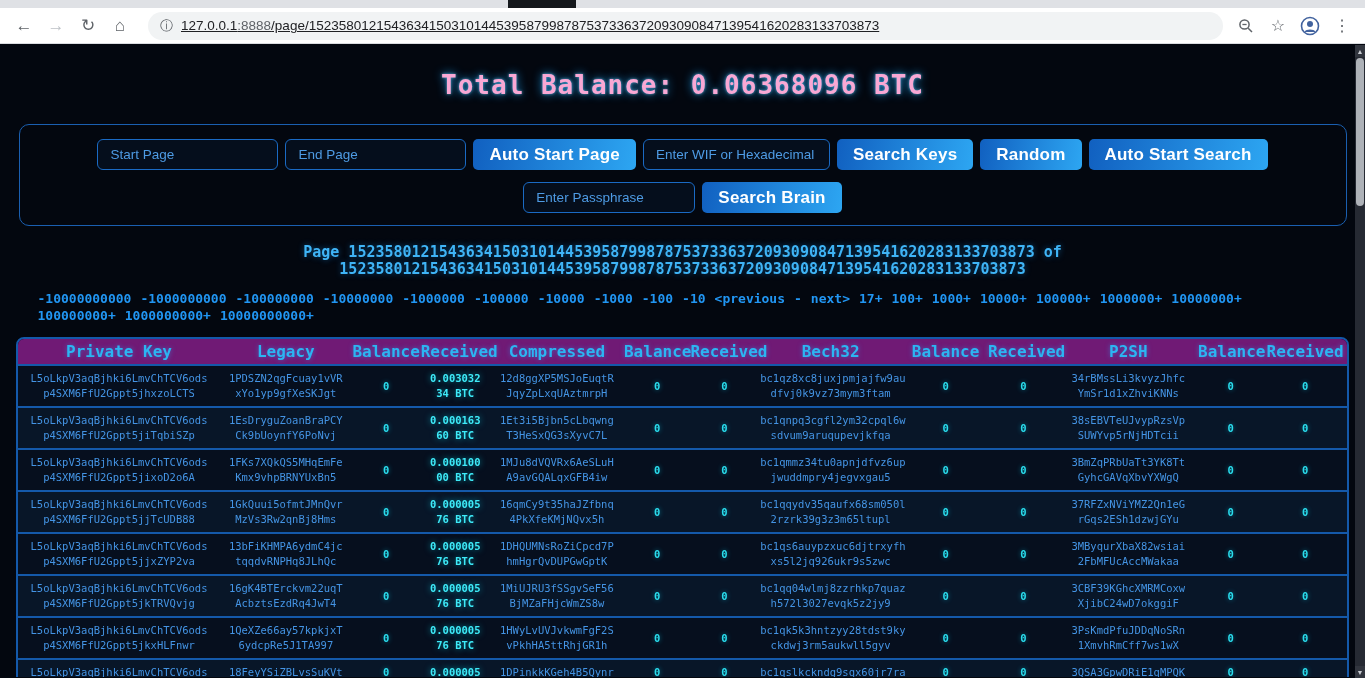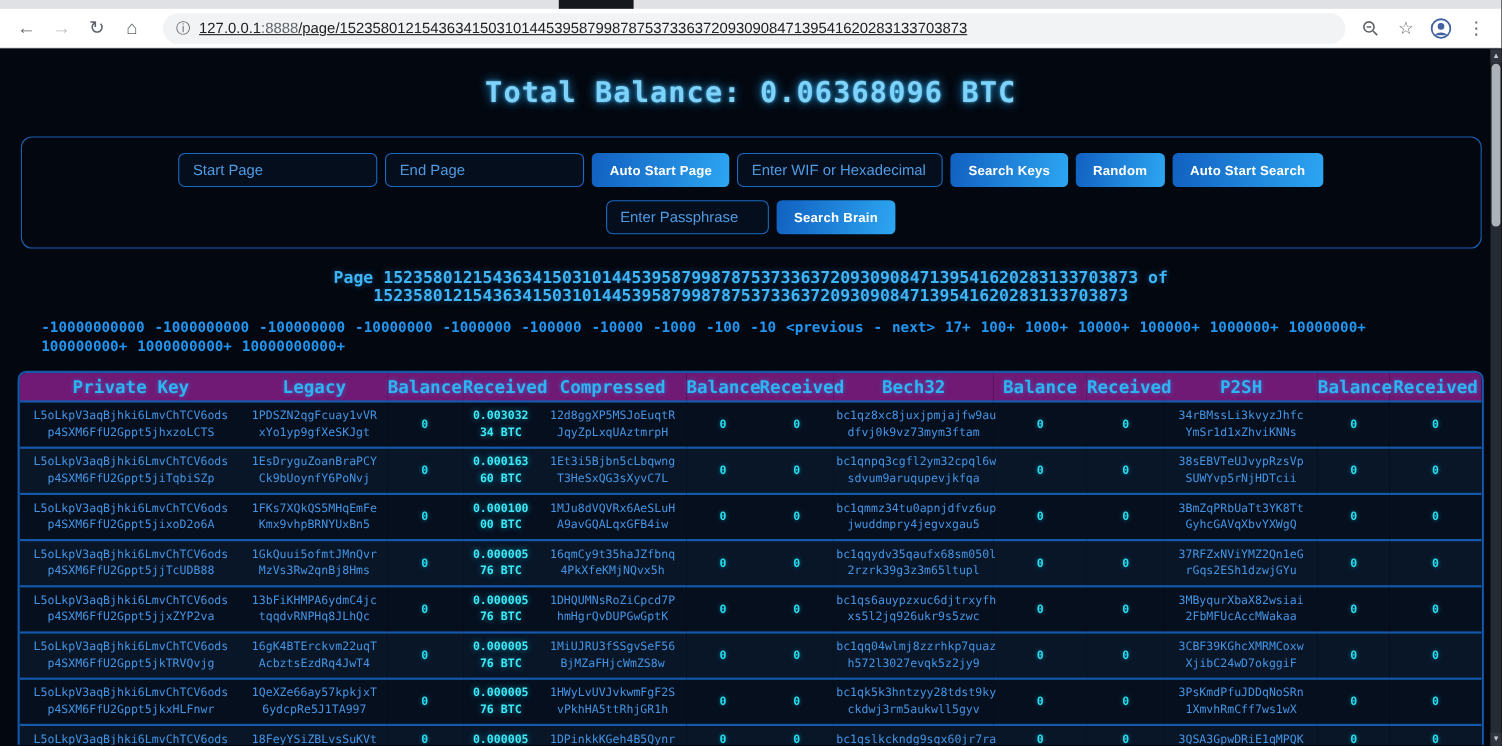--- a/index.html
+++ b/index.html
@@ -21,36 +21,36 @@
   .url { font-size:13.5px; color:#202124; white-space:nowrap;text-decoration:underline; }
   .url .port { color:#5f6368; }
   .chrome-right { display:flex; align-items:center; gap:6px; }
   .chrome-icon { width:26px; height:26px; display:flex; align-items:center; justify-content:center;
                  color:#5f6368; font-size:16px; cursor:pointer; }
 
   
   .content { position:relative; height:633px; background:#03070f; overflow:hidden; padding:0 16px; }
 
   .page-title { margin-top:26px; text-align:center; font-family:"DejaVu Sans Mono", monospace;
-                font-weight:bold; font-size:26px; letter-spacing:1px; color:#7dd3fc;
+                font-weight:bold; font-size:26px; letter-spacing:1px; color:#f9a8d4;
                 text-shadow:0 0 10px rgba(30,170,255,.85), 0 0 3px rgba(140,225,255,.7); }
 
   .panel { margin:24px auto 0; width:1328px; height:102px; border:1px solid #1a5fb0;
            border-radius:10px; padding-top:14px; }
   .ctl-row { display:flex; justify-content:center; align-items:center; gap:7px; }
   .ctl-row + .ctl-row { margin-top:12px; }
   .txt-input { height:31px; background:#050e1c; border:1px solid #1a6ac4; border-radius:6px;
                color:#4e9be4; font-size:13.5px; padding:0 12px; outline:none;
                font-family:"Liberation Sans", sans-serif; }
   .txt-input::placeholder { color:#4e9be4; opacity:1; }
   .in-start, .in-end { width:181px; }
   .in-wif { width:187px; }
-  .in-pass { width:148px; }
+  .in-pass { width:172px; }
   .btn { height:31px; border:none; border-radius:5px; padding:0 16px; color:#ffffff;
-         font-weight:bold; font-size:12px; cursor:pointer;
+         font-weight:bold; font-size:17px; cursor:pointer;
          background:linear-gradient(100deg,#1160c0 0%, #2da6f2 100%);
          font-family:"Liberation Sans", sans-serif; letter-spacing:.2px; }
 
   .page-info { margin-top:18px; text-align:center; color:#3fb4f6; font-weight:bold;
                font-size:15px; line-height:17px; font-family:"DejaVu Sans Mono", monospace;
                text-shadow:0 0 6px rgba(30,160,255,.45); }
 
   .pagination { margin:13px auto 0; max-width:1290px; display:flex; flex-wrap:wrap;
                 justify-content:flex-start; column-gap:9px; row-gap:2px;
                 font-family:"DejaVu Sans Mono", monospace; font-weight:bold; font-size:13px;

